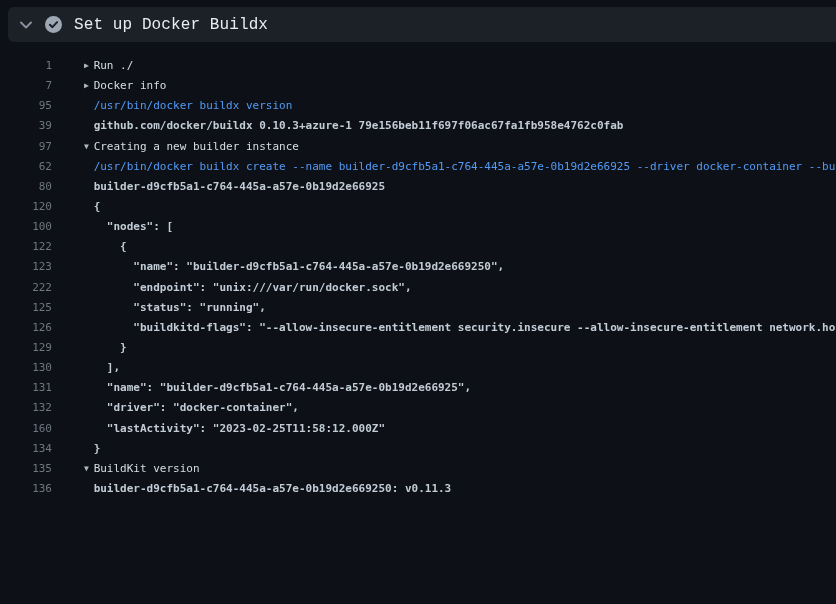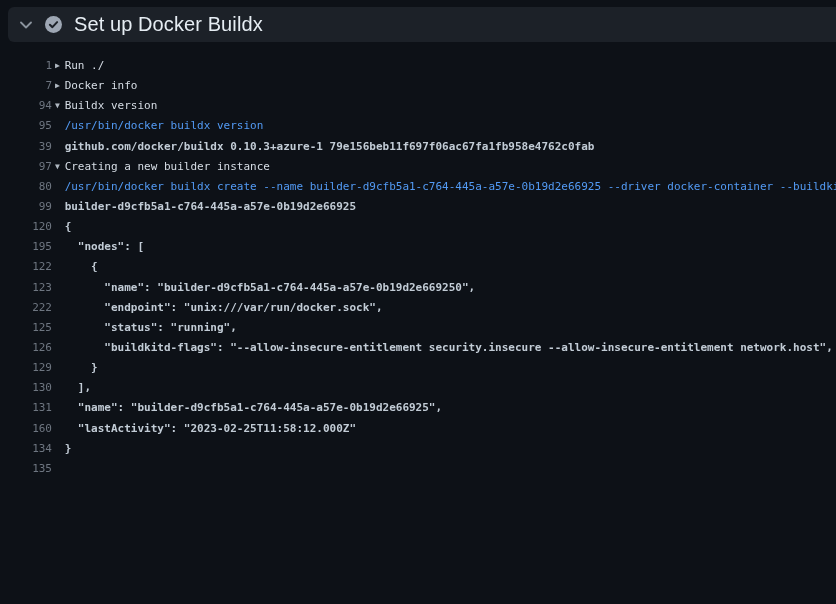--- a/index.html
+++ b/index.html
@@ -26,22 +26,22 @@
     align-items: center;
     flex: 0 0 auto;
   }
   .status-wrap {
     width: 18px; height: 18px;
     margin-right: 12px;
     flex: 0 0 auto;
     display: flex; align-items: center; justify-content: center;
   }
   .step-title {
-    font-family: Liberation Sans, sans-serif;
-    font-size: 20px;
+    font-family: Liberation Mono, monospace;
+    font-size: 16px;
     font-weight: 500;
     color: #e6edf3;
     letter-spacing: 0.1px;
   }
   
   .log {
     position: absolute;
     left: 0; top: 42px; right: 0; bottom: 0;
     padding-top: 14px;
     overflow: hidden;
@@ -53,21 +53,21 @@
     font-size: 11px;
     white-space: pre;
   }
   .log-row .lnum {
     flex: 0 0 52px;
     text-align: right;
     color: #6e7681;
     cursor: pointer;
   }
   .log-row .lcontent {
-    margin-left: 3px;
+    margin-left: 32px;
     white-space: pre;
     overflow: hidden;
   }
   .arrow {
     display: inline-block;
     width: 2ch;
     color: #afb8c1;
     font-size: 8px;
     vertical-align: 1px;
   }
@@ -89,32 +89,33 @@
       <circle cx="8" cy="8" r="8" fill="#9ea7b4"></circle>
       <path d="M4.6 8.2 L7 10.5 L11.4 5.8" stroke="#1c2128" stroke-width="1.9" fill="none" stroke-linecap="round" stroke-linejoin="round"></path>
     </svg>
   </span>
   <span class="step-title">Set up Docker Buildx</span>
 </div>
 
 <div class="log">
     <div class="log-row"><span class="lnum">1</span><span class="lcontent t-group"><span class="arrow">▶</span><span>Run ./</span></span></div>
     <div class="log-row"><span class="lnum">7</span><span class="lcontent t-group"><span class="arrow">▶</span><span>Docker info</span></span></div>
-    <div class="log-row"><span class="lnum">94</span><span class="lcontent t-group"><span class="arrow">▼</span><span>Buildx version</span></span></div>
     <div class="log-row"><span class="lnum">95</span><span class="lcontent t-command"><span class="arrow"></span><span>/usr/bin/docker buildx version</span></span></div>
     <div class="log-row"><span class="lnum">39</span><span class="lcontent t-output"><span class="arrow"></span><span>github.com/docker/buildx 0.10.3+azure-1 79e156beb11f697f06ac67fa1fb958e4762c0fab</span></span></div>
     <div class="log-row"><span class="lnum">97</span><span class="lcontent t-group"><span class="arrow">▼</span><span>Creating a new builder instance</span></span></div>
-    <div class="log-row"><span class="lnum">80</span><span class="lcontent t-command"><span class="arrow"></span><span>/usr/bin/docker buildx create --name builder-d9cfb5a1-c764-445a-a57e-0b19d2e66925 --driver docker-container --buildkitd-flags</span></span></div>
-    <div class="log-row"><span class="lnum">99</span><span class="lcontent t-output"><span class="arrow"></span><span>builder-d9cfb5a1-c764-445a-a57e-0b19d2e66925</span></span></div>
+    <div class="log-row"><span class="lnum">62</span><span class="lcontent t-command"><span class="arrow"></span><span>/usr/bin/docker buildx create --name builder-d9cfb5a1-c764-445a-a57e-0b19d2e66925 --driver docker-container --buildkitd-flags</span></span></div>
+    <div class="log-row"><span class="lnum">80</span><span class="lcontent t-output"><span class="arrow"></span><span>builder-d9cfb5a1-c764-445a-a57e-0b19d2e66925</span></span></div>
     <div class="log-row"><span class="lnum">120</span><span class="lcontent t-output"><span class="arrow"></span><span>{</span></span></div>
-    <div class="log-row"><span class="lnum">195</span><span class="lcontent t-output"><span class="arrow"></span><span>  "nodes": [</span></span></div>
+    <div class="log-row"><span class="lnum">100</span><span class="lcontent t-output"><span class="arrow"></span><span>  "nodes": [</span></span></div>
     <div class="log-row"><span class="lnum">122</span><span class="lcontent t-output"><span class="arrow"></span><span>    {</span></span></div>
     <div class="log-row"><span class="lnum">123</span><span class="lcontent t-output"><span class="arrow"></span><span>      "name": "builder-d9cfb5a1-c764-445a-a57e-0b19d2e669250",</span></span></div>
     <div class="log-row"><span class="lnum">222</span><span class="lcontent t-output"><span class="arrow"></span><span>      "endpoint": "unix:///var/run/docker.sock",</span></span></div>
     <div class="log-row"><span class="lnum">125</span><span class="lcontent t-output"><span class="arrow"></span><span>      "status": "running",</span></span></div>
     <div class="log-row"><span class="lnum">126</span><span class="lcontent t-output"><span class="arrow"></span><span>      "buildkitd-flags": "--allow-insecure-entitlement security.insecure --allow-insecure-entitlement network.host",</span></span></div>
     <div class="log-row"><span class="lnum">129</span><span class="lcontent t-output"><span class="arrow"></span><span>    }</span></span></div>
     <div class="log-row"><span class="lnum">130</span><span class="lcontent t-output"><span class="arrow"></span><span>  ],</span></span></div>
     <div class="log-row"><span class="lnum">131</span><span class="lcontent t-output"><span class="arrow"></span><span>  "name": "builder-d9cfb5a1-c764-445a-a57e-0b19d2e66925",</span></span></div>
+    <div class="log-row"><span class="lnum">132</span><span class="lcontent t-output"><span class="arrow"></span><span>  "driver": "docker-container",</span></span></div>
     <div class="log-row"><span class="lnum">160</span><span class="lcontent t-output"><span class="arrow"></span><span>  "lastActivity": "2023-02-25T11:58:12.000Z"</span></span></div>
     <div class="log-row"><span class="lnum">134</span><span class="lcontent t-output"><span class="arrow"></span><span>}</span></span></div>
-    <div class="log-row"><span class="lnum">135</span></div>
+    <div class="log-row"><span class="lnum">135</span><span class="lcontent t-group"><span class="arrow">▼</span><span>BuildKit version</span></span></div>
+    <div class="log-row"><span class="lnum">136</span><span class="lcontent t-output"><span class="arrow"></span><span>builder-d9cfb5a1-c764-445a-a57e-0b19d2e669250: v0.11.3</span></span></div>
   </div>
 
 </body></html>

